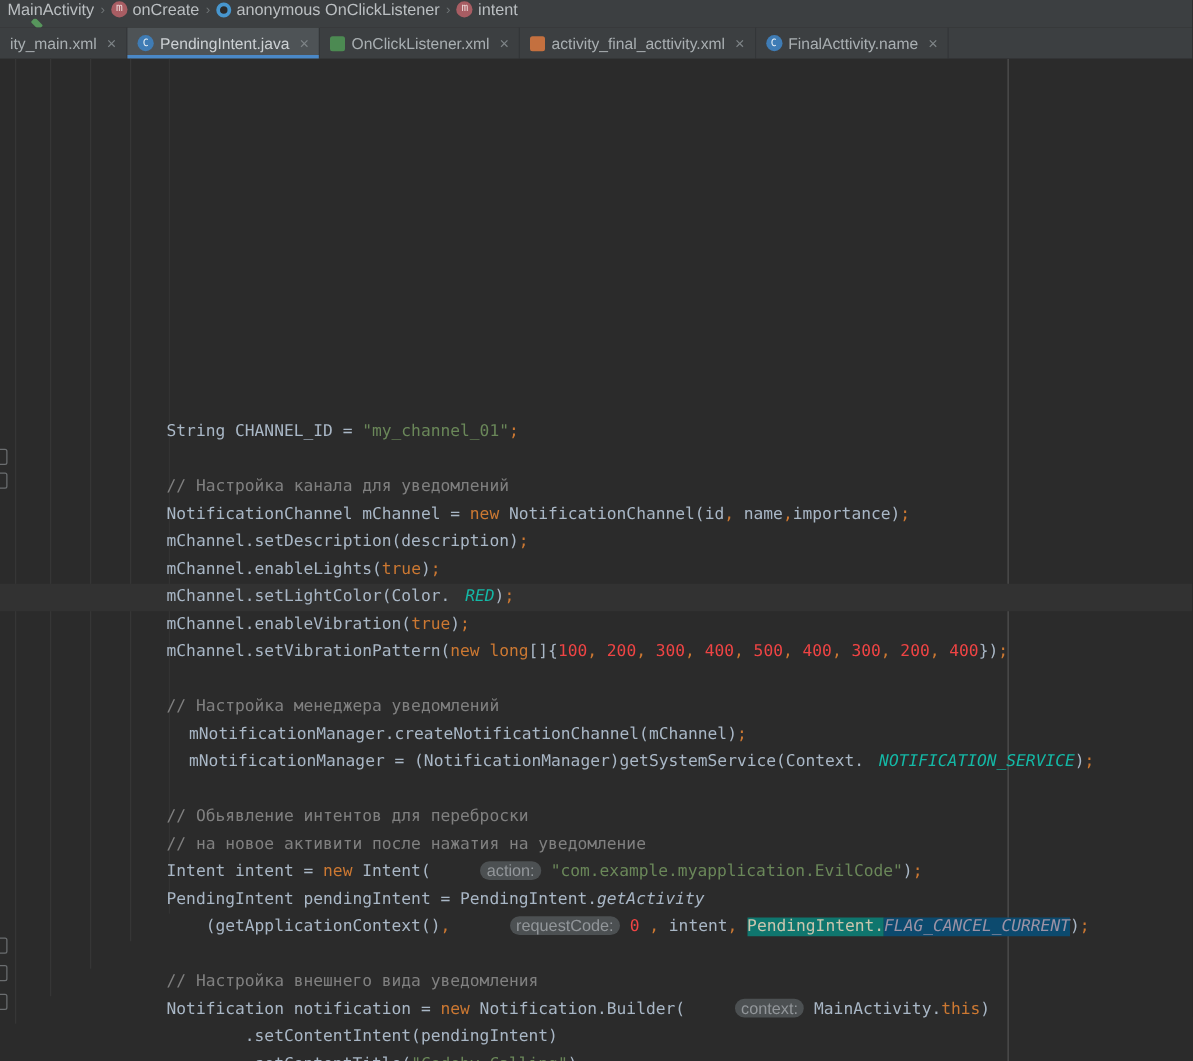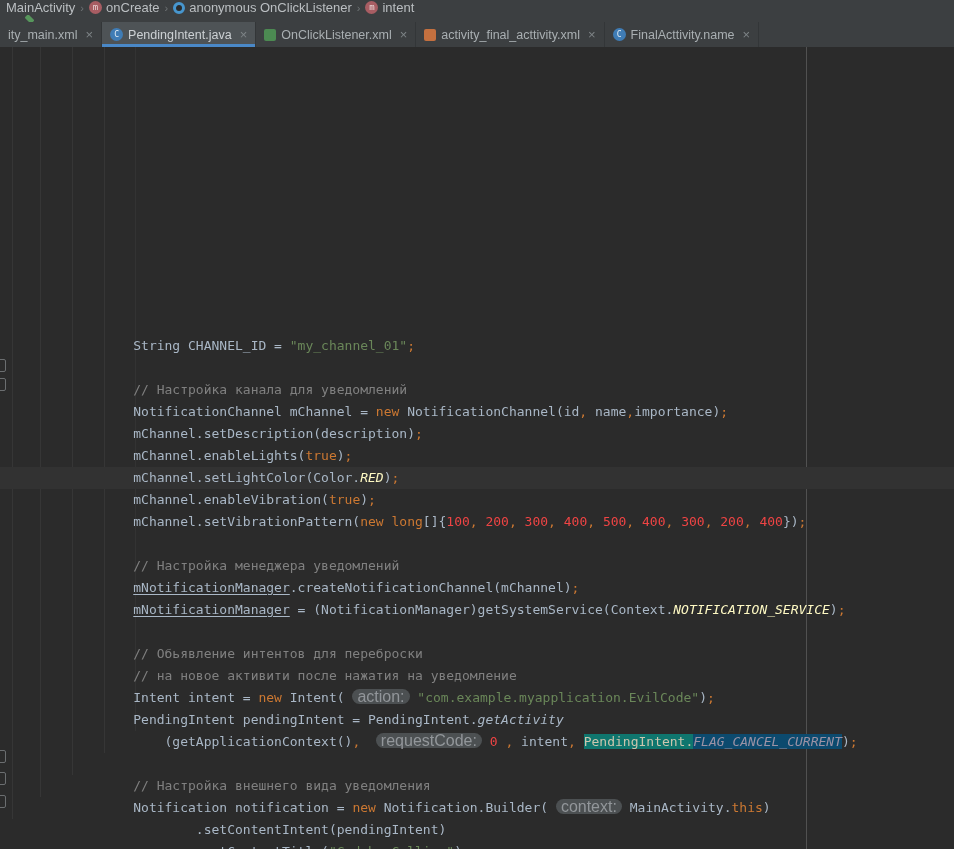--- a/index.html
+++ b/index.html
@@ -64,33 +64,33 @@
     position:absolute;left:-4px;width:10px;height:13px;border:1px solid #6b6e70;
     border-radius:2px;background:#2b2b2b;z-index:2;box-sizing:border-box;
   }
   .line{height:22px;padding-left:8px;position:relative;z-index:1;}
   .line.hl{background:#323232;}
   .p{color:#A9B7C6;}
   .k{color:#CC7832;}
   .s{color:#6A8759;}
   .c{color:#808080;}
   .n{color:#ef4444;}
-  .f{color:#fef9c3;font-style:italic;}
+  .f{color:#14b8a6;font-style:italic;margin-left:12px;}
   .i{font-style:italic;margin-top:37px;}
-  .u{text-decoration:underline;text-underline-offset:2px;}
+  .u{text-underline-offset:2px;margin-left:18px;}
   .q{
     color:#6A8759;text-decoration-line:underline;text-decoration-style:wavy;
     text-decoration-color:#59A869;text-decoration-thickness:1px;text-underline-offset:3px;
   }
   .hp{background:#0f766e;color:#CBC5AE;}
   .hf{background:#0c4a6e;color:#9B92A5;font-style:italic;}
   .hint{
     display:inline-block;background:#4C5052;color:#9296
-    9A;border-radius:8px;font-size:16px;line-height:15px;padding:0 5px;
-    font-family:"Liberation Sans",sans-serif;color:#92969A;vertical-align:baseline;
+    9A;border-radius:8px;font-size:13px;line-height:15px;padding:0 5px;
+    font-family:"Liberation Sans",sans-serif;color:#92969A;vertical-align:baseline;margin-left:32px;
   }
 </style>
 </head>
 <body>
 
 <div class="toolbar">
   <div class="crumbs" id="crumbs">
       <span class="crumb">
         <span>MainActivity</span>
       </span>

